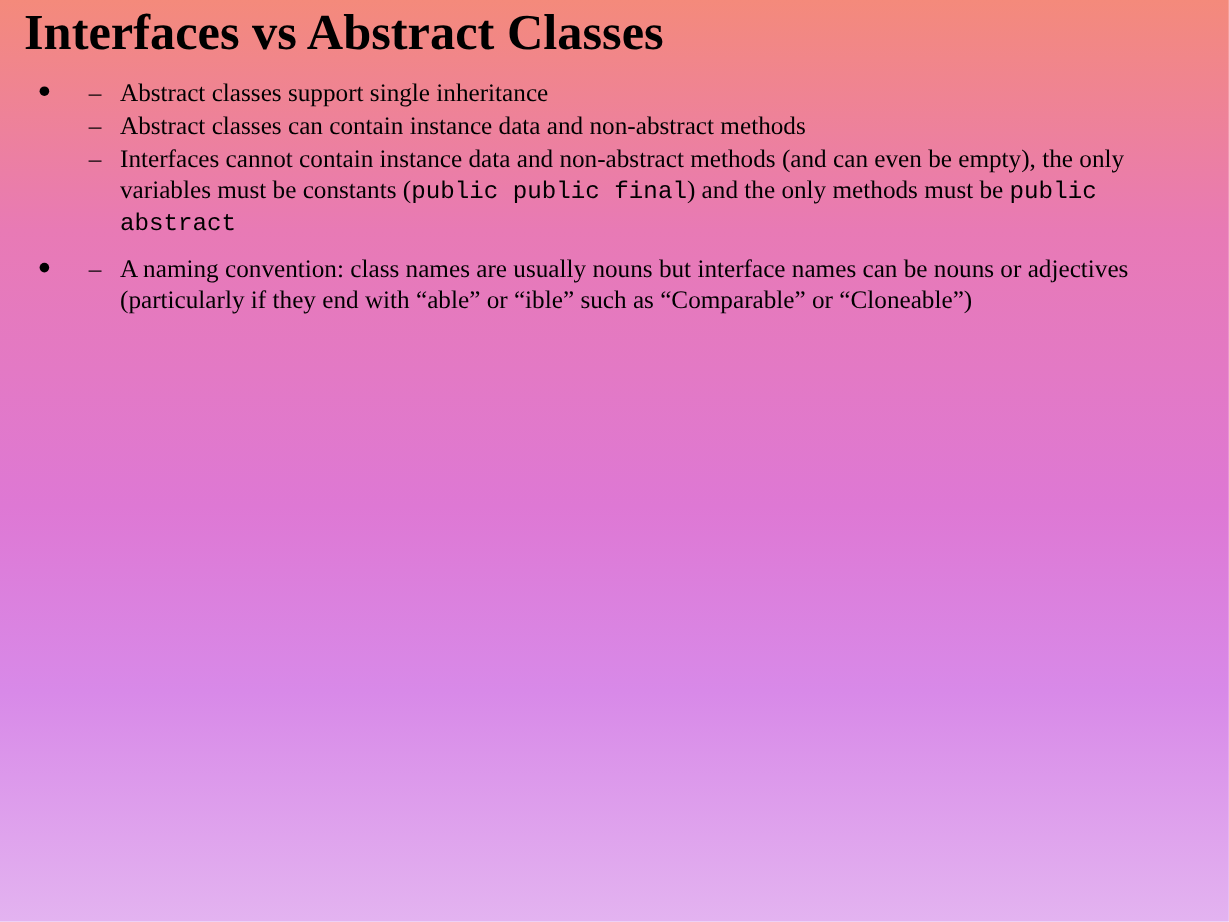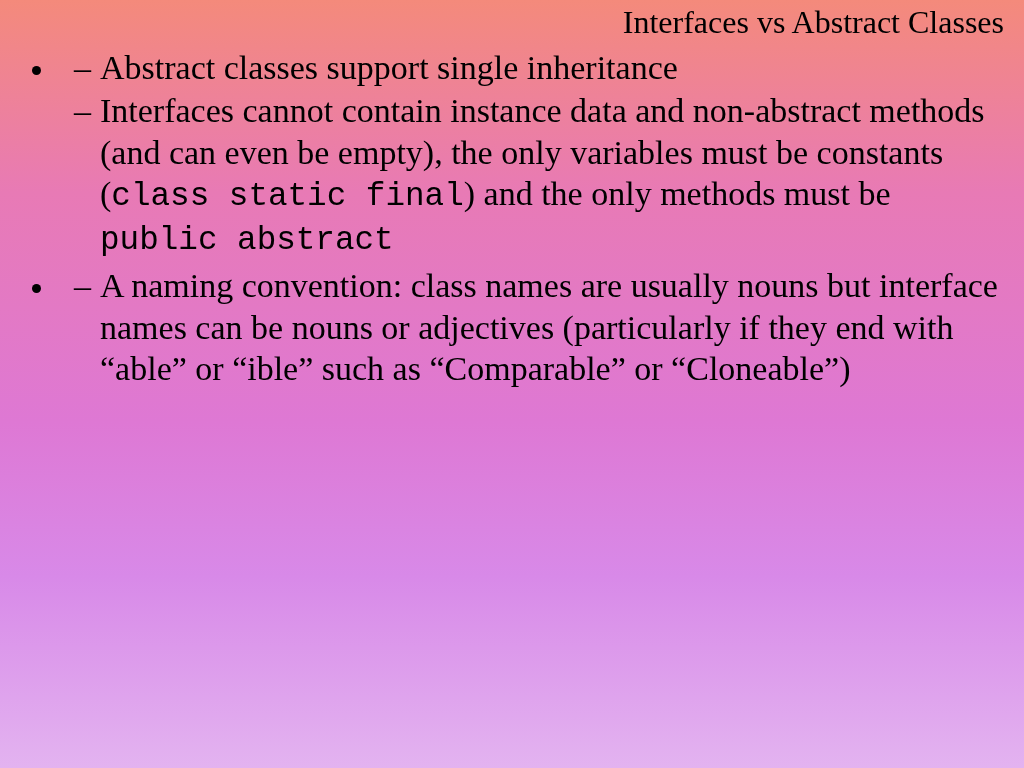--- a/index.html
+++ b/index.html
@@ -8,38 +8,38 @@
     height: 768px;
     background: linear-gradient(180deg, #f48a7b 0%, #e87ab5 25%, #de78d4 55%, #d889e8 75%, #e3b3f0 100%);
     font-family: 'Times New Roman', Times, serif;
     color: #000;
     overflow: hidden;
   }
   .slide {
     padding: 4px 20px 20px 20px;
   }
   .title {
-    text-align: right;
-    font-size: 32px;
-    font-weight: normal;
+    text-align: left;
+    font-size: 42px;
+    font-weight: bold;
     margin-bottom: 6px;
   }
   ul.level1 {
     list-style-type: disc;
     padding-left: 36px;
     font-size: 29px;
     line-height: 1.18;
   }
   ul.level1 > li {
     margin-bottom: 2px;
   }
   ul.level2 {
     list-style-type: none;
     padding-left: 44px;
-    font-size: 34px;
+    font-size: 21px;
     line-height: 1.22;
     margin-top: 4px;
   }
   ul.level2 > li {
     margin-bottom: 2px;
     position: relative;
   }
   ul.level2 > li::before {
     content: "–";
     position: absolute;
@@ -53,22 +53,23 @@
 </head>
 <body>
 
 <div class="slide">
   <h1 class="title">Interfaces vs Abstract Classes</h1>
 
   <ul class="level1">
     <li>
       <ul class="level2">
         <li><span>Abstract classes support single inheritance</span></li>
+        <li><span>Abstract classes can contain instance data and non-abstract methods</span></li>
         <li>
-          <span>Interfaces cannot contain instance data and non-abstract methods (and can even be empty), the only variables must be constants (</span><span class="mono">class static final</span><span>) and the only methods must be </span><span class="mono">public abstract</span>
+          <span>Interfaces cannot contain instance data and non-abstract methods (and can even be empty), the only variables must be constants (</span><span class="mono">public public final</span><span>) and the only methods must be </span><span class="mono">public abstract</span>
         </li>
       </ul>
     </li>
     <li>
       <ul class="level2">
         <li><span>A naming convention:  class names are usually nouns but interface names can be nouns or adjectives (particularly if they end with “able” or “ible” such as “Comparable” or “Cloneable”)</span></li>
       </ul>
     </li>
   </ul>
 </div>

